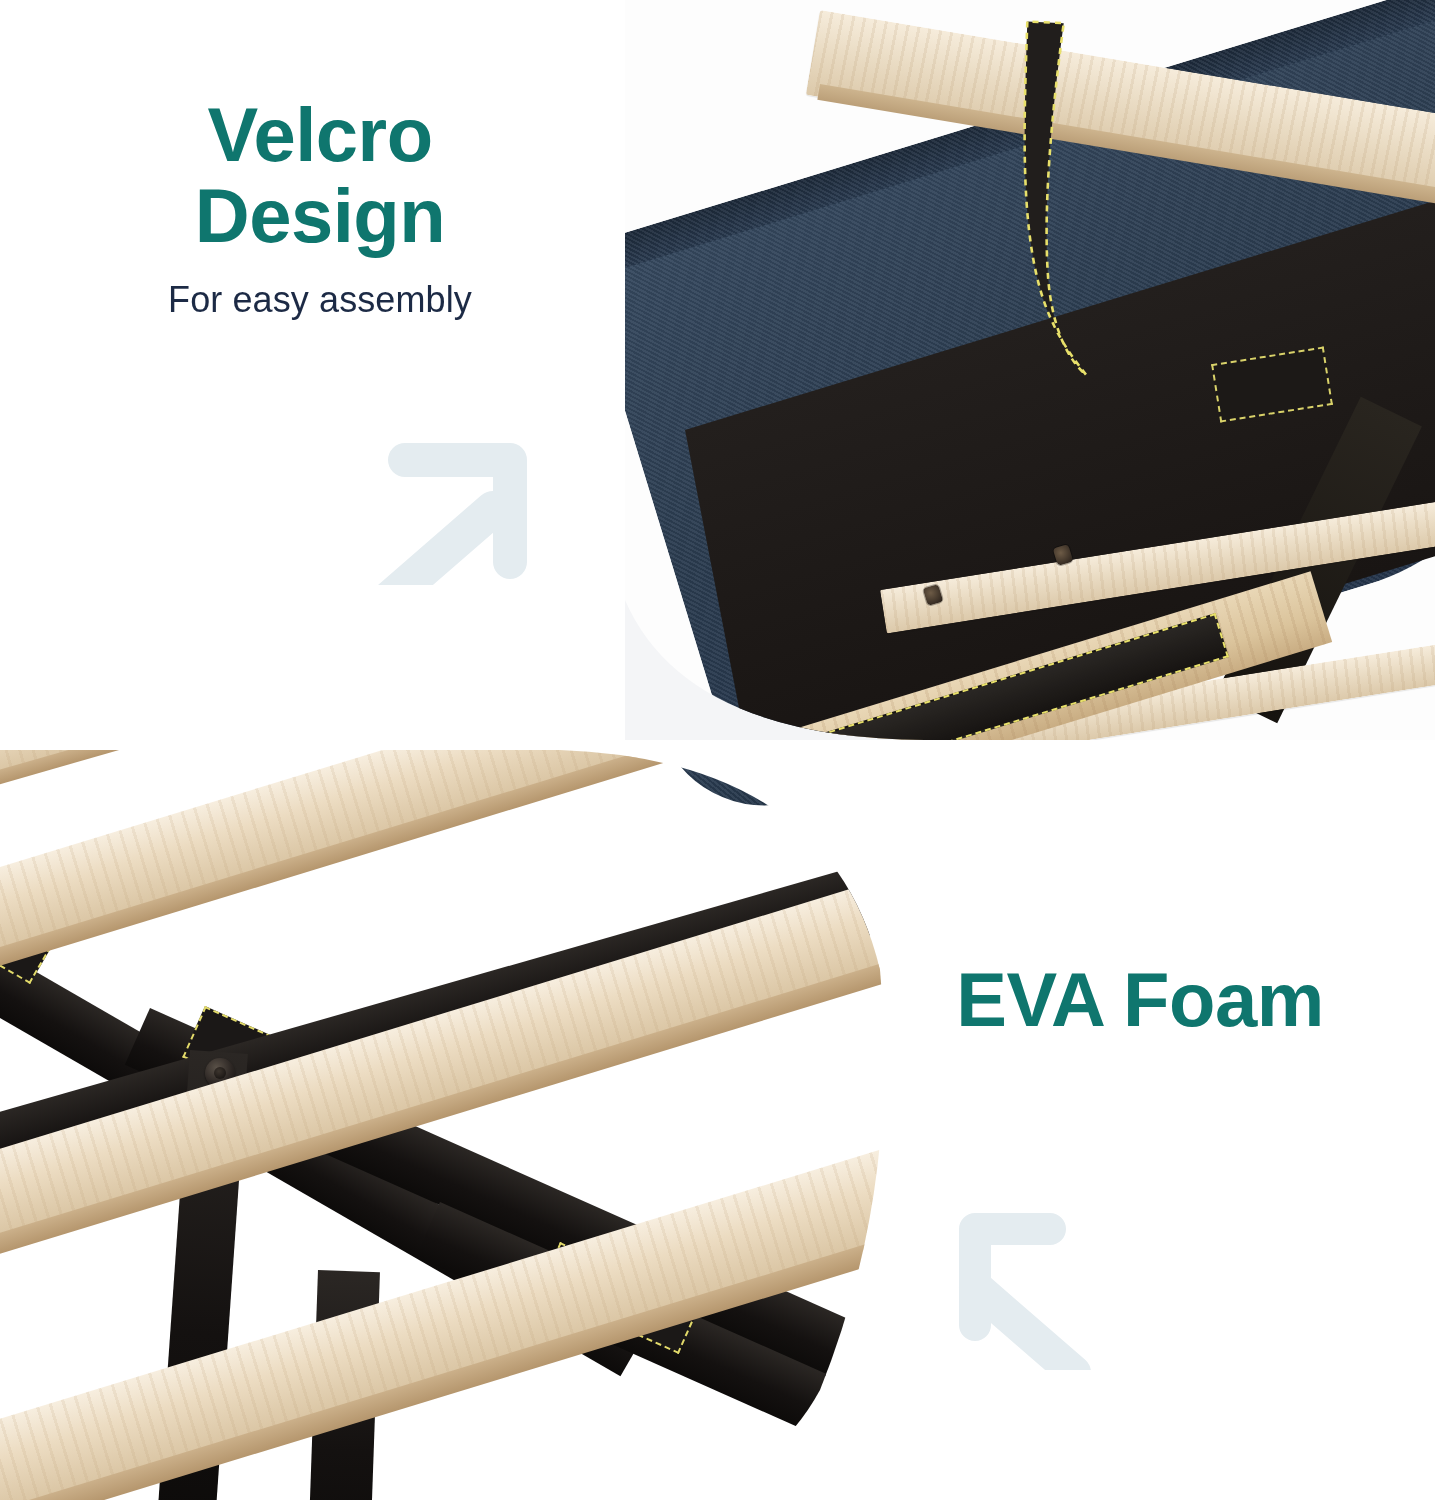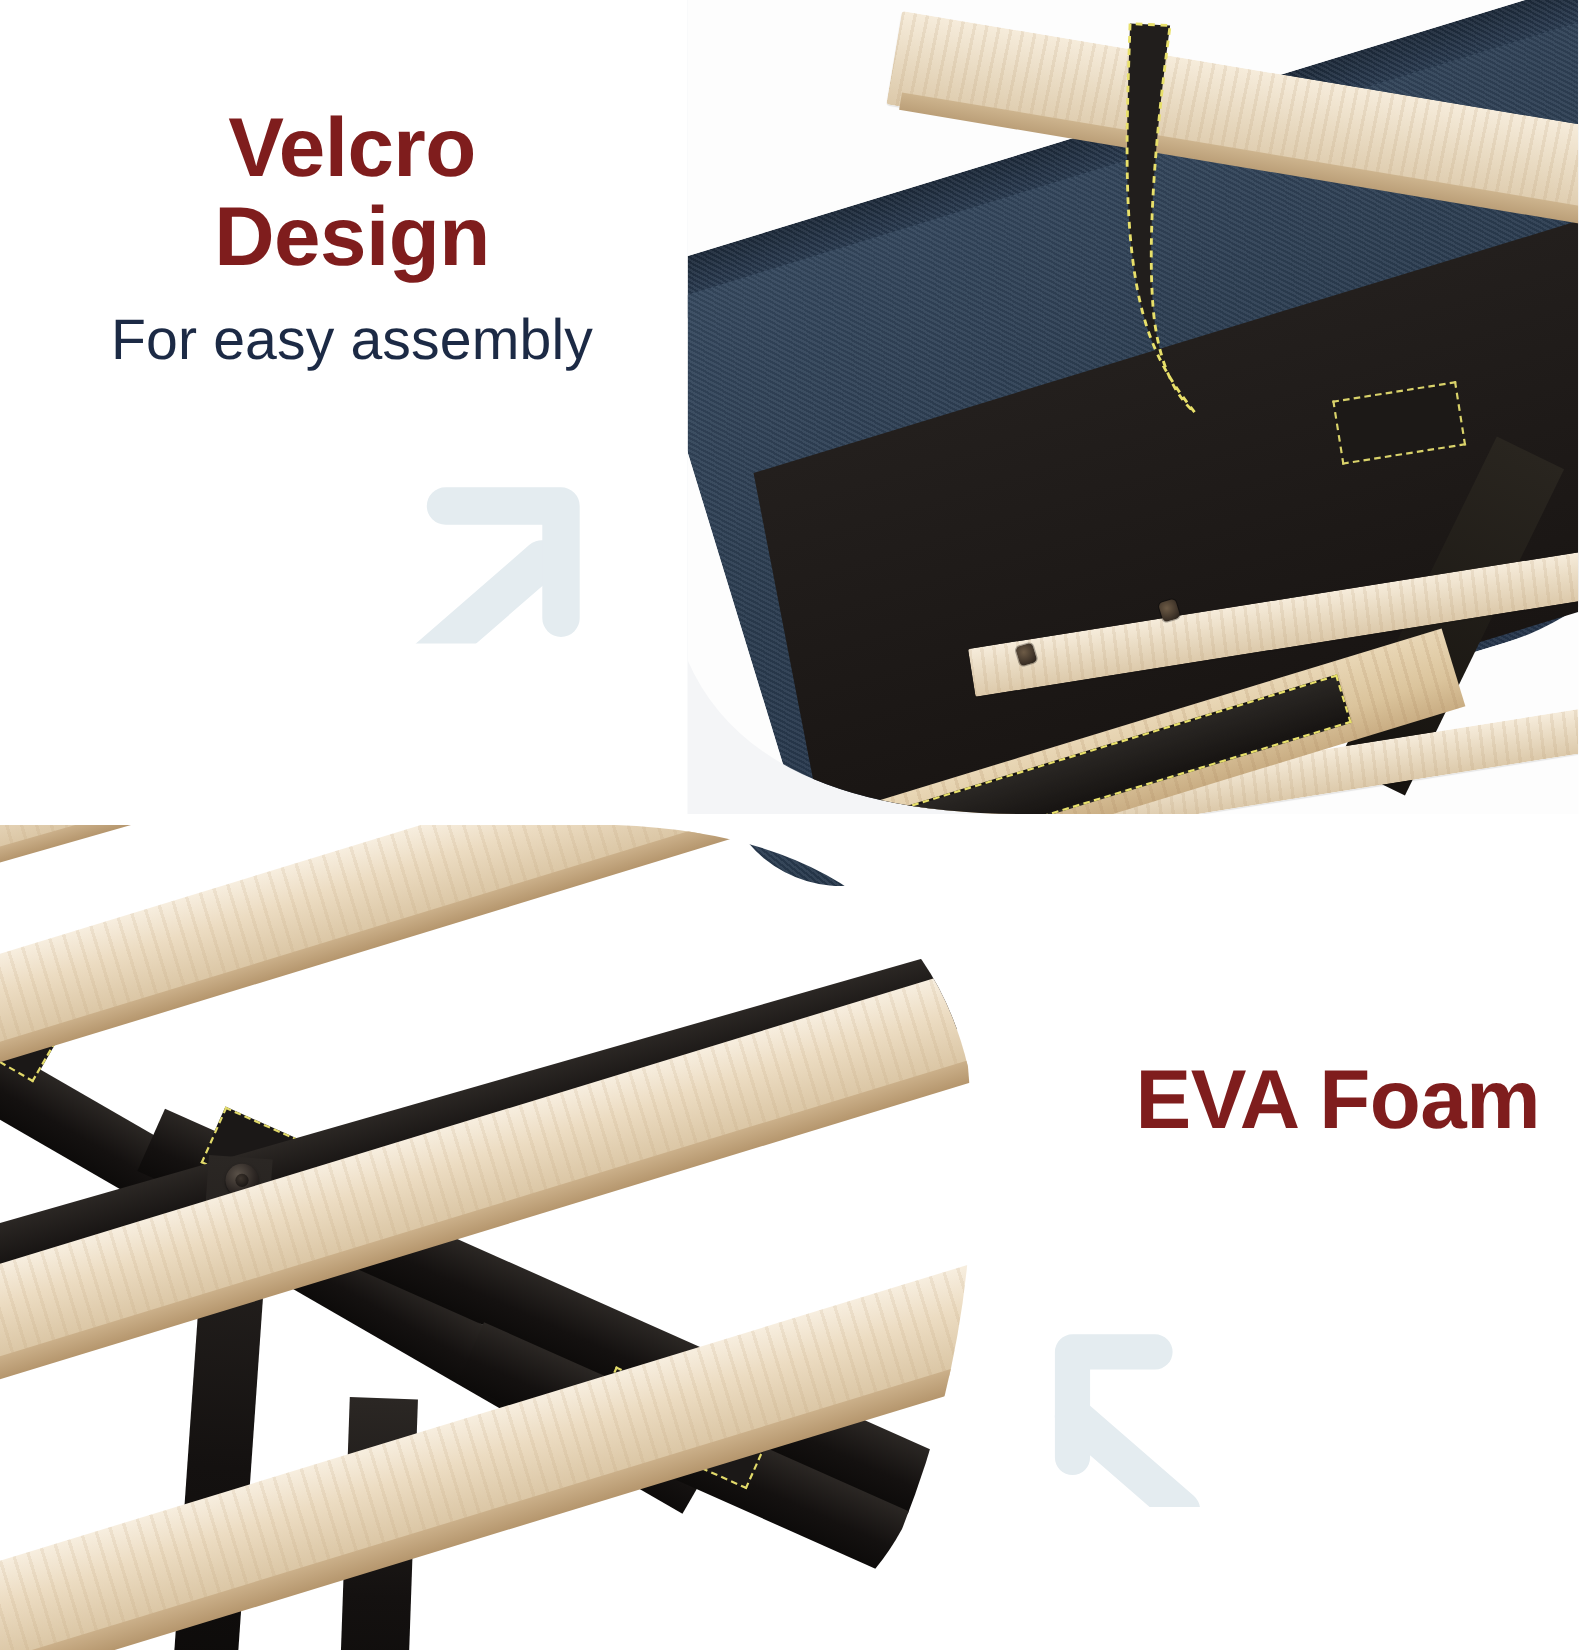--- a/index.html
+++ b/index.html
@@ -254,37 +254,37 @@
   .tb-velcro {
     left: 60px;
     top: 95px;
     width: 520px;
     text-align: center;
   }
   .tb-eva {
     left: 880px;
     top: 960px;
     width: 520px;
-    text-align: right;
+    text-align: center;
   }
 
   .headline {
     font-family: "Liberation Sans", sans-serif;
     font-weight: bold;
-    color: #7f1d1d;
+    color: #0f766e;
     font-size: 76px;
     line-height: 1.06;
     letter-spacing: -0.5px;
     margin: 0;
   }
   .subline {
     font-family: "Liberation Sans", sans-serif;
     font-weight: normal;
     color: #1c2a45;
-    font-size: 52px;
+    font-size: 36px;
     line-height: 1.2;
     margin: 22px 0 0 0;
     letter-spacing: 0.1px;
   }
 
   
   .arrow { position: absolute; }
   .arrow-velcro { left: 350px; top: 425px; width: 185px; height: 160px; }
   .arrow-eva    { left: 955px; top: 1205px; width: 140px; height: 165px; }
   .arrow svg { display: block; width: 100%; height: 100%; }

